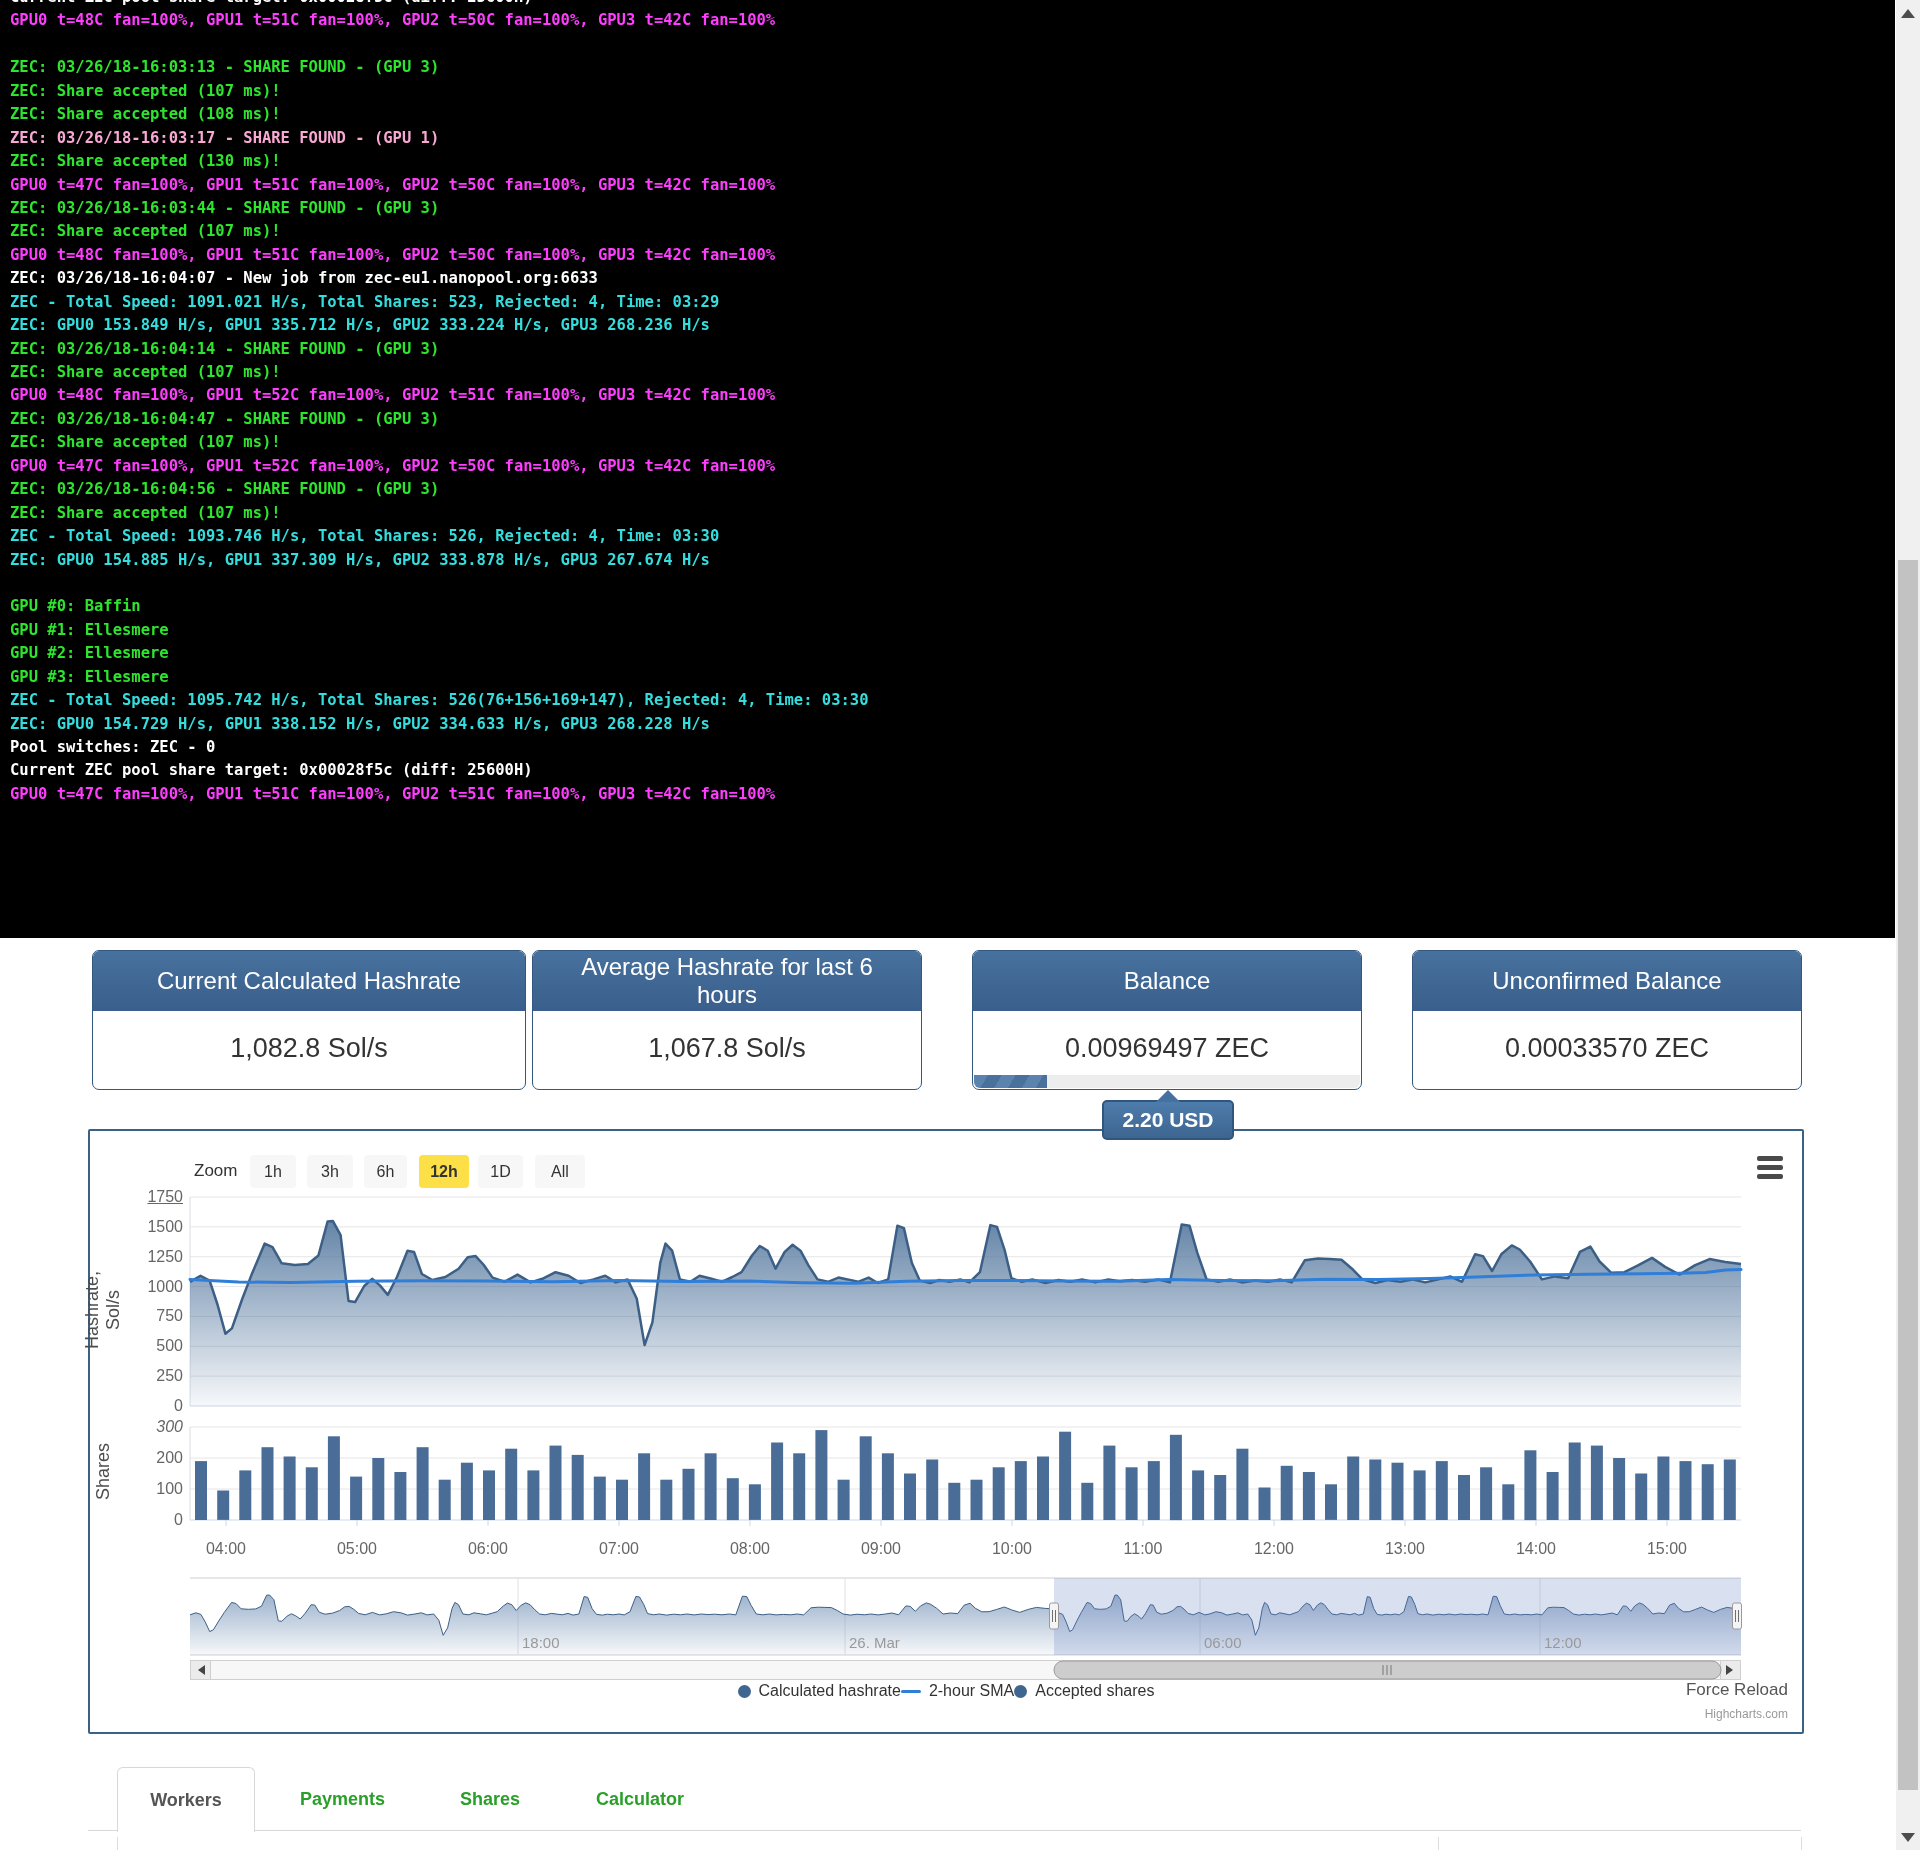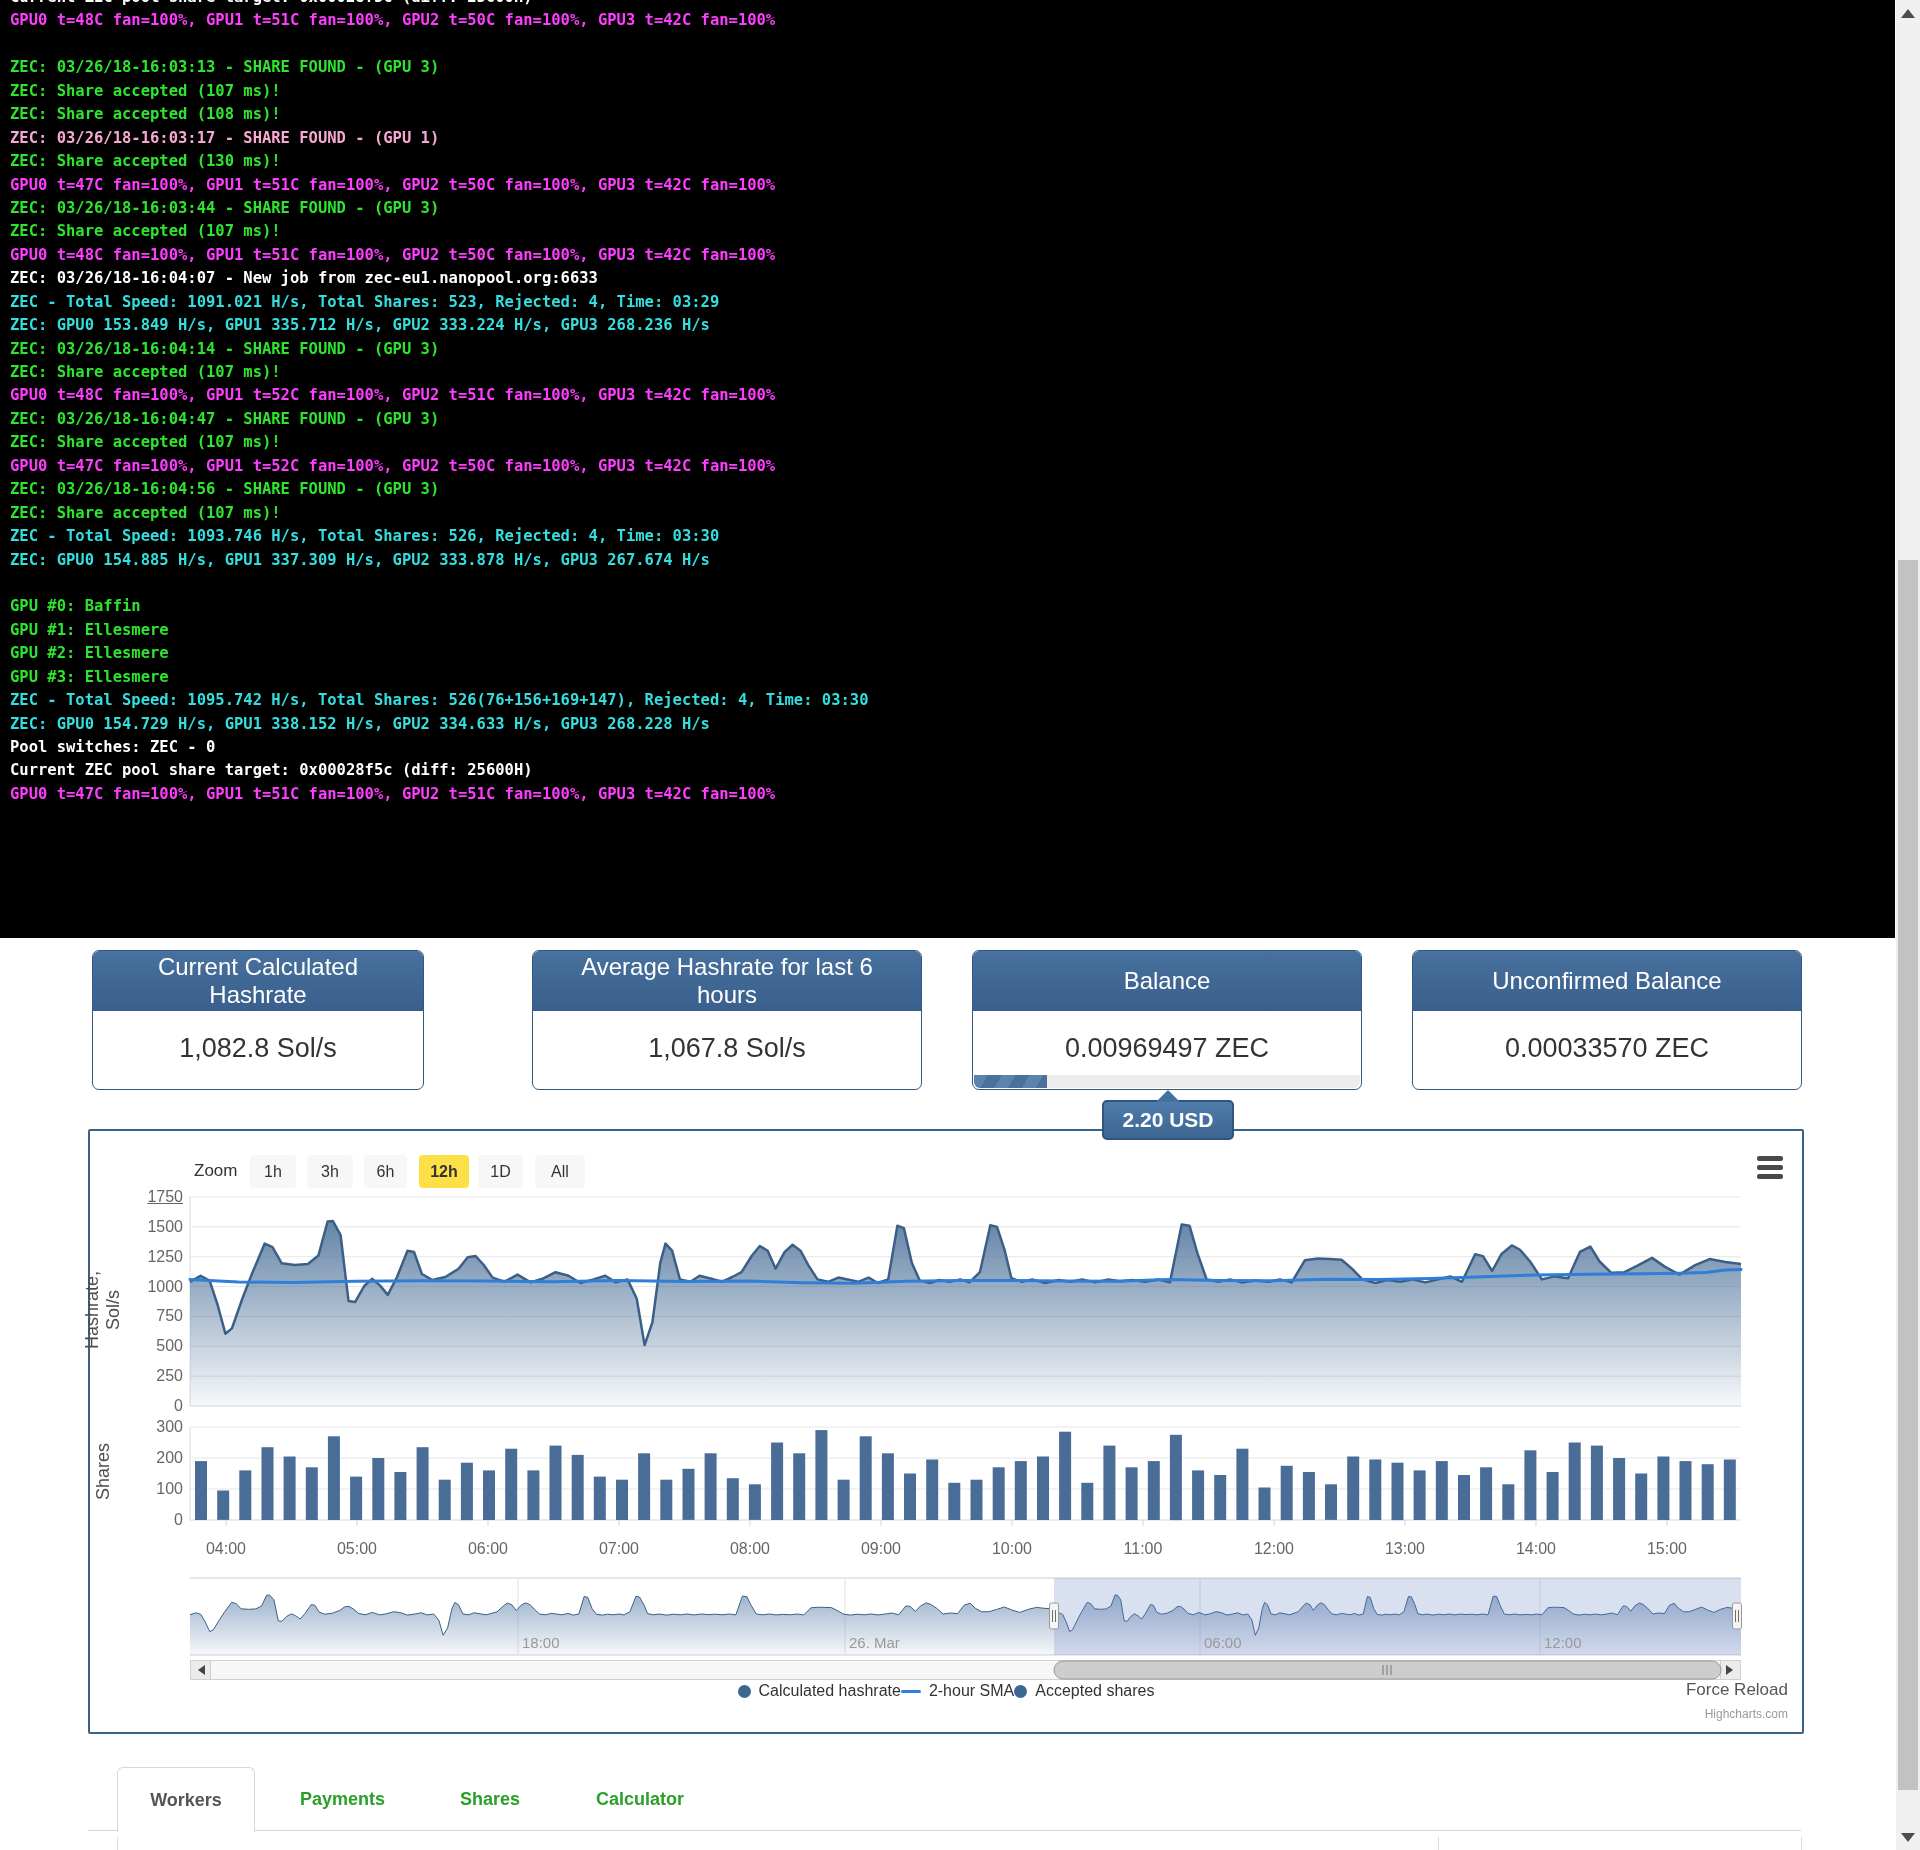--- a/index.html
+++ b/index.html
@@ -106,21 +106,21 @@
       <div class="tl" style="color:#2ee52e">GPU #2: Ellesmere</div>
       <div class="tl" style="color:#2ee52e">GPU #3: Ellesmere</div>
       <div class="tl" style="color:#35dede">ZEC - Total Speed: 1095.742 H/s, Total Shares: 526(76+156+169+147), Rejected: 4, Time: 03:30</div>
       <div class="tl" style="color:#35dede">ZEC: GPU0 154.729 H/s, GPU1 338.152 H/s, GPU2 334.633 H/s, GPU3 268.228 H/s</div>
       <div class="tl" style="color:#ffffff">Pool switches: ZEC - 0</div>
       <div class="tl" style="color:#ffffff">Current ZEC pool share target: 0x00028f5c (diff: 25600H)</div>
       <div class="tl" style="color:#ff3dff">GPU0 t=47C fan=100%, GPU1 t=51C fan=100%, GPU2 t=51C fan=100%, GPU3 t=42C fan=100%</div>
     </div>
 
   <div id="cards">
-      <div class="card" style="left:92px;width:332px;">
+      <div class="card" style="left:92px;width:434px;">
         <div class="card-h" style="padding:0 30px;">Current Calculated Hashrate</div>
         <div class="card-v">1,082.8 Sol/s</div>
       </div>
       <div class="card" style="left:532px;width:390px;">
         <div class="card-h" style="padding:0 30px;">Average Hashrate for last 6 hours</div>
         <div class="card-v">1,067.8 Sol/s</div>
       </div>
       <div class="card" style="left:972px;width:390px;">
         <div class="card-h" style="padding:0 30px;">Balance</div>
         <div class="card-v">0.00969497 ZEC</div>
@@ -288,21 +288,21 @@
 
     <div id="axis-labels">
         <div class="axlab r" style="left:123px;top:1188px;text-decoration:underline;">1750</div>
         <div class="axlab r" style="left:123px;top:1217.857142857143px;">1500</div>
         <div class="axlab r" style="left:123px;top:1247.7142857142858px;">1250</div>
         <div class="axlab r" style="left:123px;top:1277.5714285714287px;">1000</div>
         <div class="axlab r" style="left:123px;top:1307.4285714285713px;">750</div>
         <div class="axlab r" style="left:123px;top:1337.2857142857142px;">500</div>
         <div class="axlab r" style="left:123px;top:1367.142857142857px;">250</div>
         <div class="axlab r" style="left:123px;top:1397px;">0</div>
-        <div class="axlab r" style="left:123px;top:1418px;">300</div>
+        <div class="axlab r" style="left:123px;top:1418px;font-style:italic;">300</div>
         <div class="axlab r" style="left:123px;top:1449px;">200</div>
         <div class="axlab r" style="left:123px;top:1480px;">100</div>
         <div class="axlab r" style="left:123px;top:1511px;">0</div>
         <div class="axlab c" style="left:194px;top:1540px;">04:00</div>
         <div class="axlab c" style="left:325px;top:1540px;">05:00</div>
         <div class="axlab c" style="left:456px;top:1540px;">06:00</div>
         <div class="axlab c" style="left:587px;top:1540px;">07:00</div>
         <div class="axlab c" style="left:718px;top:1540px;">08:00</div>
         <div class="axlab c" style="left:849px;top:1540px;">09:00</div>
         <div class="axlab c" style="left:980px;top:1540px;">10:00</div>

